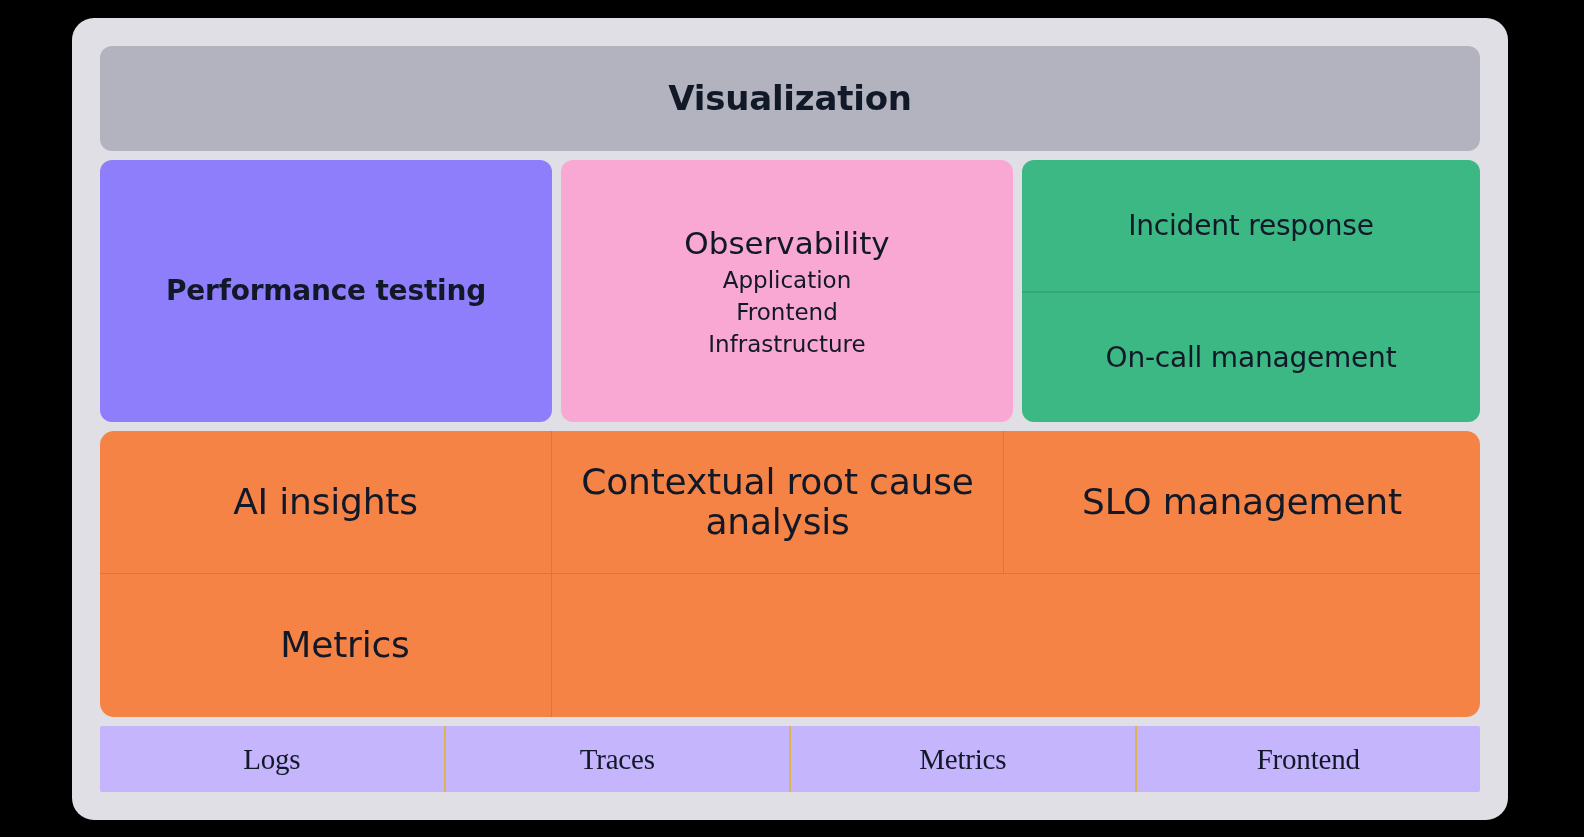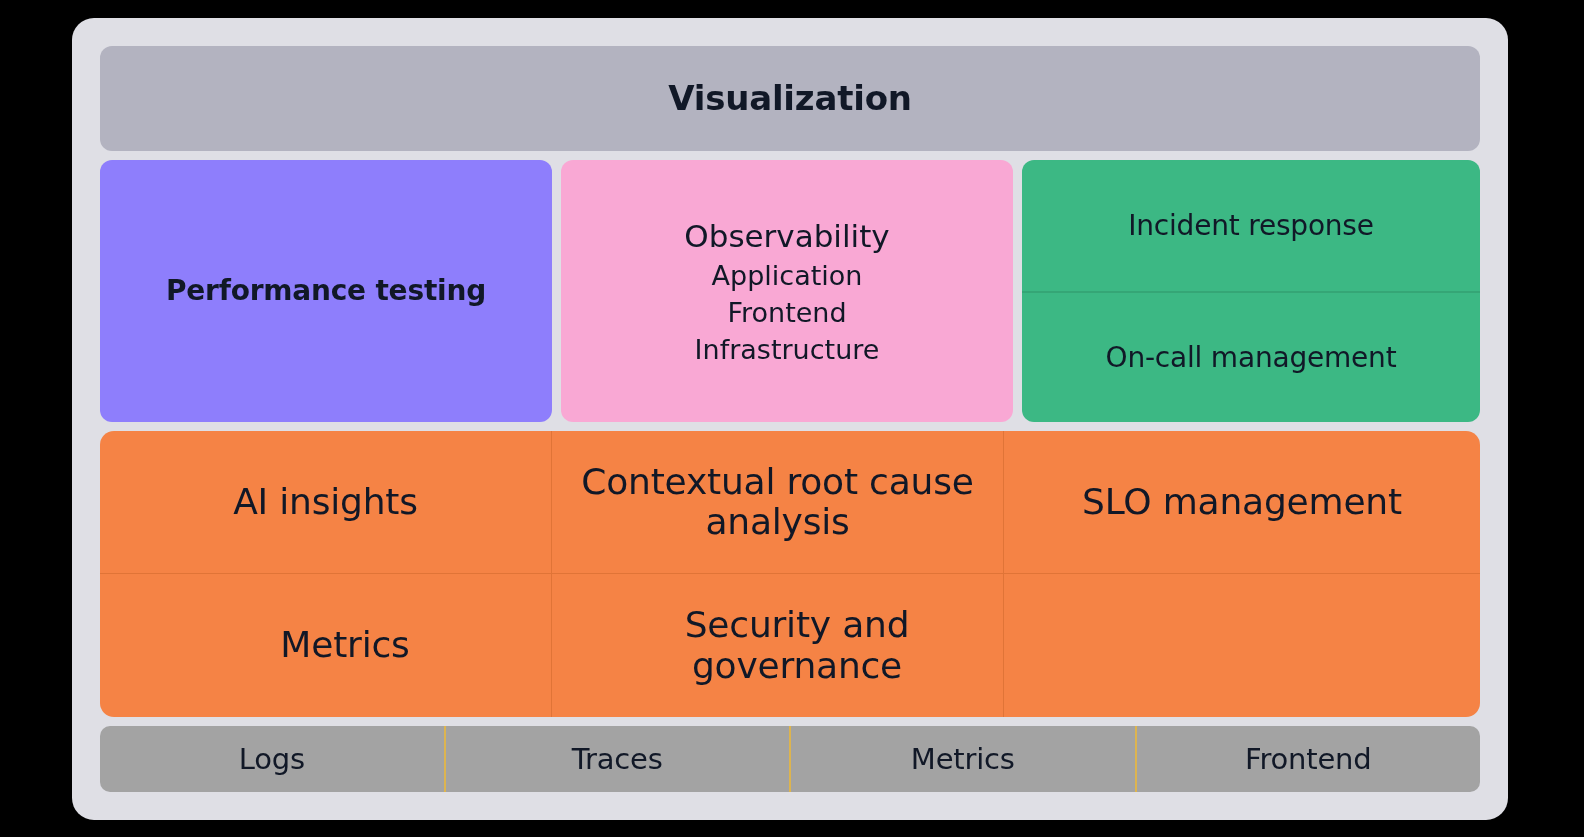--- a/index.html
+++ b/index.html
@@ -91,21 +91,21 @@
   .obs-stack {
     flex: 1 1 auto;
     display: flex;
     flex-direction: column;
     align-items: center;
     justify-content: center;
     gap: 6px;
     padding: 14px 10px;
   }
   .obs-title { font-size: 31px; font-weight: 400; color: #111827; }
-  .obs-sub   { font-size: 27px; font-weight: 400; color: #111827; }
+  .obs-sub   { font-size: 23px; font-weight: 400; color: #111827; }
 
   
   .grid-orange {
     flex: 0 0 286px;
     background: #F58345;
     border-radius: 14px;
     overflow: hidden;
     display: grid;
     grid-template-columns: 452px 452px 1fr;
     grid-template-rows: 1fr 1fr;
@@ -118,24 +118,25 @@
     border-right: 1.5px solid #E07437;
     border-bottom: 1.5px solid #E07437;
   }
   .grid-orange .cell:nth-child(3n) { border-right: none; }
   .grid-orange .cell:nth-child(n+4) { border-bottom: none; margin-left: 39px; }
   .grid-orange .tile-label { font-size: 36px; font-weight: 400; }
 
   
   .bar-yellow {
     flex: 1 1 auto;
-    background: #a3a3a3;
-    border-radius: 10px;
-    overflow: hidden;
-    display: flex;
+    background: #c4b5fd;
+    border-radius: 2px;
+    overflow: hidden;
+    display: flex;
+    font-family: Liberation Serif, serif;
   }
   .bar-yellow .cell {
     flex: 1 1 0;
     display: flex;
     align-items: center;
     justify-content: center;
     border-right: 2px solid #DDB44F;
   }
   .bar-yellow .cell:last-child { border-right: none; }
   .bar-yellow .tile-label { font-size: 29px; font-weight: 400; }
@@ -184,23 +185,20 @@
       </div>
       <div class="cell">
         <span class="tile-label">Contextual root cause analysis</span>
       </div>
       <div class="cell">
         <span class="tile-label">SLO management</span>
       </div>
       <div class="cell">
         <span class="tile-label">Metrics</span>
       </div>
-      <div class="cell">
-        <span class="tile-label">Security and governance</span>
-      </div>
     </div>
 
     <div class="bar-yellow">
       <div class="cell">
         <span class="tile-label">Logs</span>
       </div>
       <div class="cell">
         <span class="tile-label">Traces</span>
       </div>
       <div class="cell">

